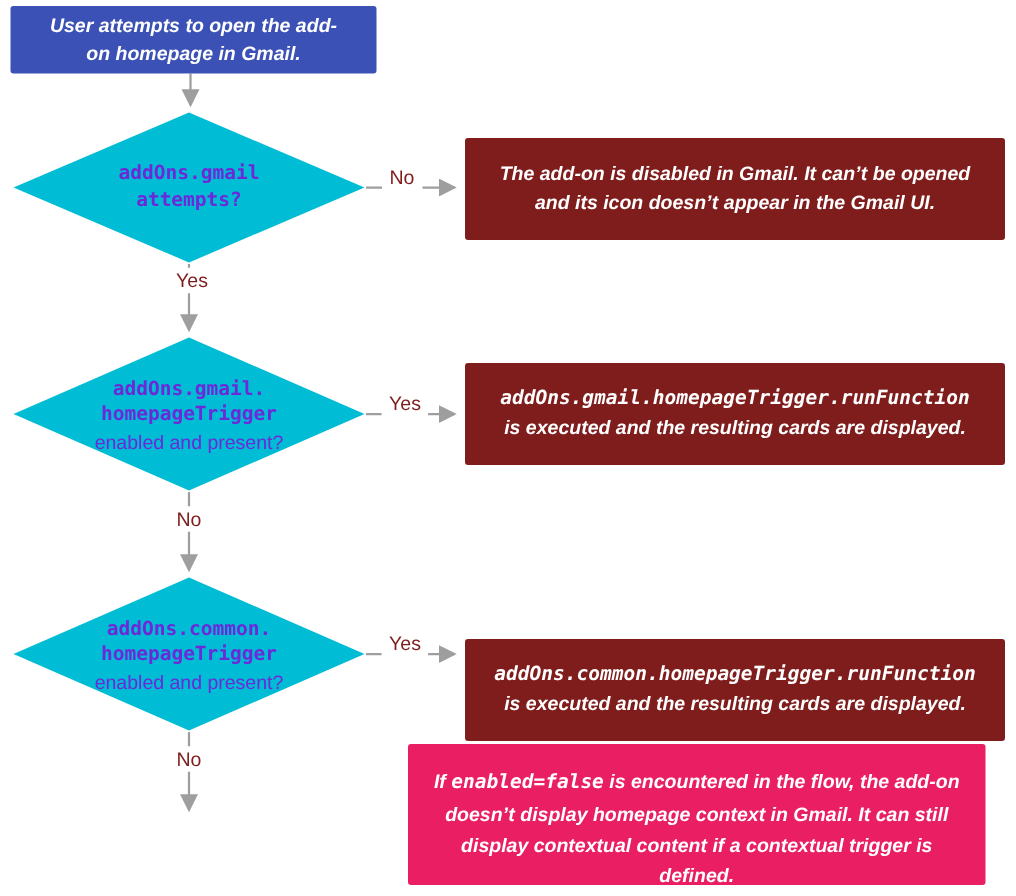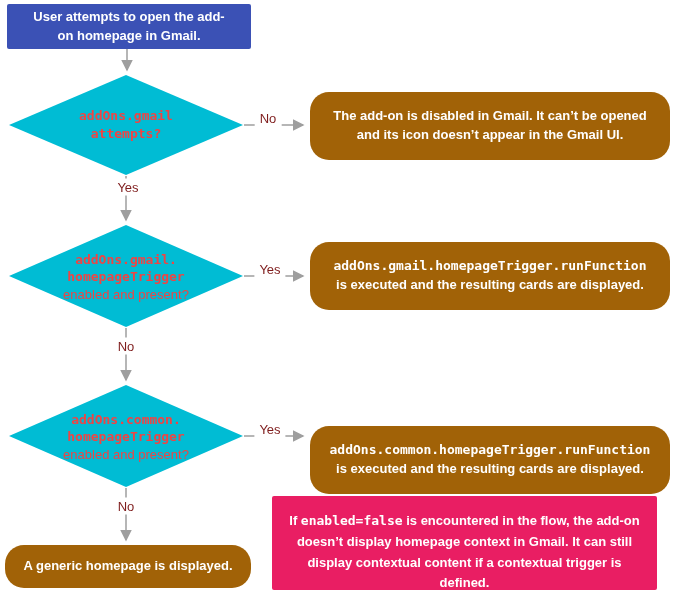--- a/index.html
+++ b/index.html
@@ -1,30 +1,30 @@
 <!DOCTYPE html>
 <html><head>
 <meta charset="utf-8">
 <style>
   html,body{margin:0;padding:0;background:#ffffff;font-family:"Liberation Sans",sans-serif;}
   .canvas{position:relative;width:677px;height:597px;background:#ffffff;overflow:hidden;}
   .arrow-layer{position:absolute;left:0;top:0;width:677px;height:597px;}
   .node{position:absolute;display:flex;align-items:center;justify-content:center;
         text-align:center;color:#ffffff;font-weight:bold;font-size:13px;line-height:1.45;
-        border-radius:2px;box-sizing:border-box;}
+        border-radius:2px;box-sizing:border-box;font-style:italic;}
   .start-box{left:7px;top:4px;width:244px;height:45px;background:#3B51B5;padding:0 26px;}
-  .outcome{background:#a16207;border-radius:19px;}
+  .outcome{background:#7f1d1d;}
   .outcome-1{left:310px;top:92px;width:360px;height:68px;padding:0 20px;}
   .outcome-2{left:310px;top:242px;width:360px;height:68px;padding:0 10px;flex-direction:column;}
   .outcome-3{left:310px;top:402px;width:360px;height:68px;padding:0 10px;flex-direction:column;margin-top:24px;}
   .outcome-generic{left:5px;top:545px;width:246px;height:43px;padding:0 10px;}
   .note-box{left:272px;top:496px;width:385px;height:94px;background:#E91E63;padding:0 14px;
             display:block;padding-top:15px;line-height:1.6;}
   .diamond-text{position:absolute;display:flex;flex-direction:column;align-items:center;
-        justify-content:center;text-align:center;color:#ef4444;font-weight:bold;font-size:13px;
+        justify-content:center;text-align:center;color:#6d28d9;font-weight:bold;font-size:13px;
         line-height:1.35;}
   .dt-1{left:26px;top:104px;width:200px;height:42px;}
   .dt-2{left:26px;top:249px;width:200px;height:56px;}
   .dt-3{left:26px;top:409px;width:200px;height:56px;}
   .code{font-family:"DejaVu Sans Mono",monospace;font-weight:bold;}
   .plain-line{font-weight:normal;}
   .edge-label{position:absolute;transform:translate(-50%,-50%);background:#ffffff;
         padding:1px 5px;font-size:13px;color:#7f1d1d;font-weight:normal;}
 </style>
 </head>
@@ -87,21 +87,18 @@
   <div class="node outcome outcome-2">
     <span class="code">addOns.gmail.homepageTrigger.runFunction</span>
     <span>is executed and the resulting cards are displayed.</span>
   </div>
 
   <div class="node outcome outcome-3">
     <span class="code">addOns.common.homepageTrigger.runFunction</span>
     <span>is executed and the resulting cards are displayed.</span>
   </div>
 
-  <div class="node outcome outcome-generic">
-    <span>A generic homepage is displayed.</span>
-  </div>
 
   <div class="node note-box">
     <span>If </span><span class="code">enabled=false</span><span> is encountered in the flow, the add-on doesn’t display homepage context in Gmail. It can still display contextual content if a contextual trigger is defined.</span>
   </div>
 
 </div>
 
 </body></html>

